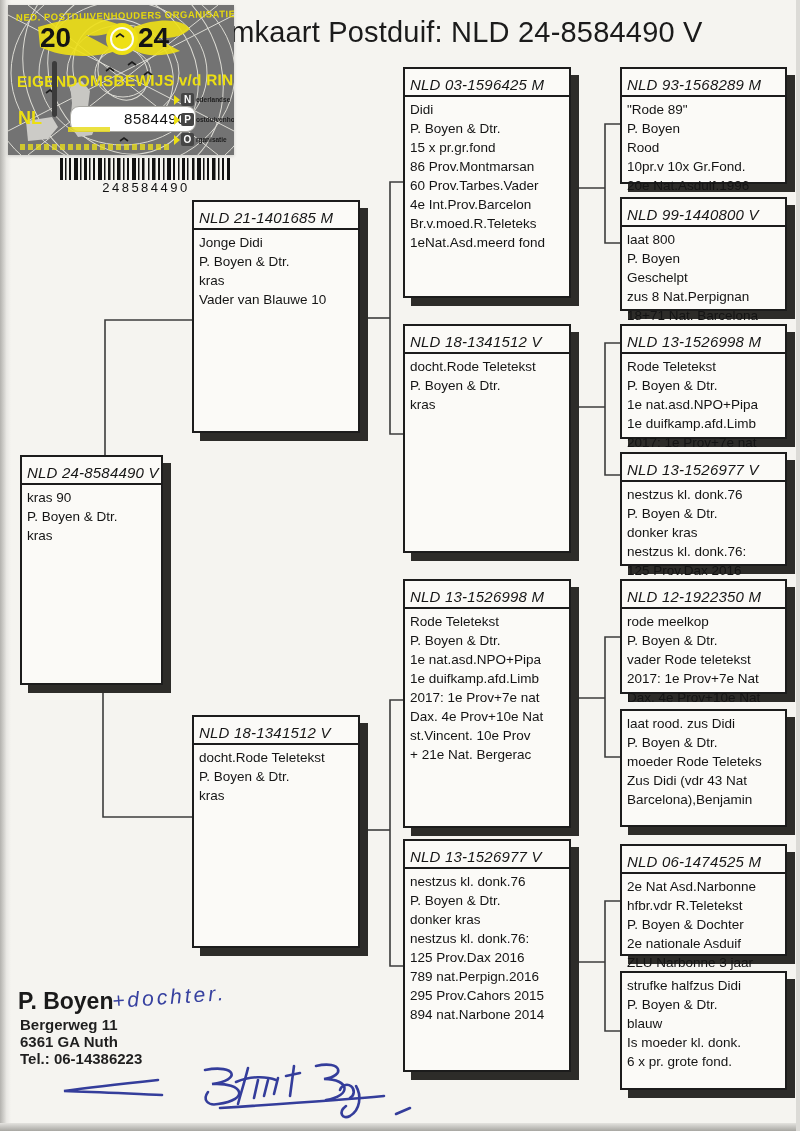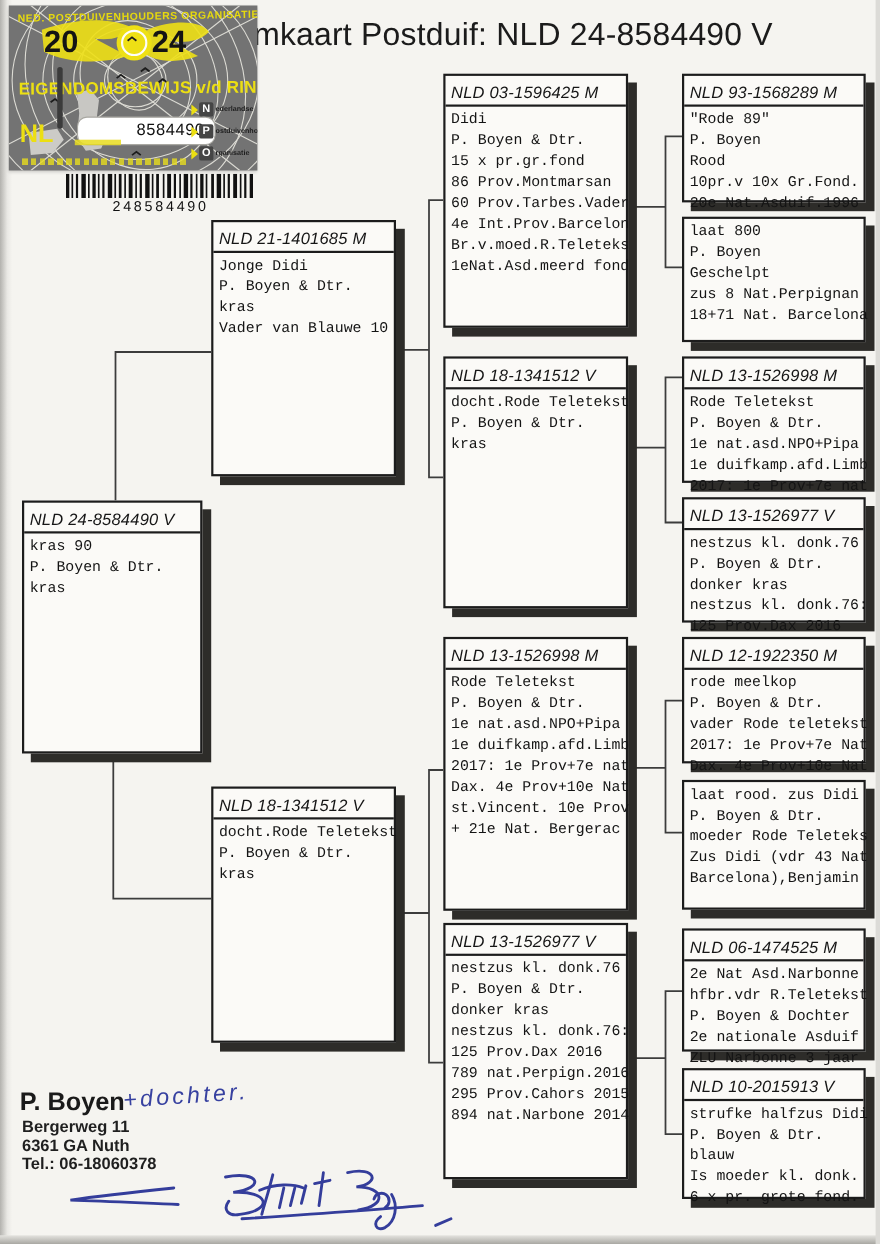--- a/index.html
+++ b/index.html
@@ -23,21 +23,21 @@
   .sticker{position:absolute;left:8px;top:5px;width:226px;height:150px;background:#737373;
     z-index:5;box-shadow:0 1px 3px rgba(0,0,0,.18);overflow:hidden;}
   .sticker svg.grid{position:absolute;left:0;top:0;}
   .st-org{position:absolute;left:8px;top:5px;width:212px;text-align:center;
     font-size:9.5px;font-weight:bold;color:#e6d90e;letter-spacing:.5px;transform:rotate(-1deg);white-space:nowrap;}
   .st-year{position:absolute;top:17px;font-size:28px;font-weight:bold;color:#141414;font-stretch:condensed;}
   .st-year.y20{left:32px;} .st-year.y24{left:130px;}
   .st-own{position:absolute;left:9px;top:67px;font-size:15.5px;font-weight:bold;color:#ecdf12;
     letter-spacing:.2px;white-space:nowrap;transform:rotate(-.5deg);}
   .st-bar{position:absolute;left:44px;top:56px;width:5px;height:56px;background:#3b3b3b;border-radius:3px;}
-  .st-nl{position:absolute;left:10px;top:103px;font-size:23px;font-weight:bold;color:#ecdf12;}
+  .st-nl{position:absolute;left:10px;top:103px;font-size:18px;font-weight:bold;color:#ecdf12;}
   .st-ringbox{position:absolute;left:38px;top:101px;width:124px;height:24px;background:#fff;
     border:1px solid #a9a8a2;border-radius:9px;margin-left:24px;}
   .st-ringnum{position:absolute;right:9px;top:3px;font-size:15px;color:#111;letter-spacing:.5px;}
   .npo{position:absolute;left:166px;}
   .npo-row{display:flex;align-items:center;margin-bottom:6px;}
   .npo-sq{width:13px;height:13px;background:#454545;border-radius:2px;color:#fff;
     font-size:10px;font-weight:bold;text-align:center;line-height:13px;flex:0 0 13px;}
   .npo-tri{width:0;height:0;border-top:5px solid transparent;border-bottom:5px solid transparent;
     border-left:6px solid #ecdf12;margin-right:1px;}
   .npo-lbl{font-size:6.5px;font-weight:bold;color:#1d1d1d;margin-left:2px;white-space:nowrap;}
@@ -48,24 +48,24 @@
   .barcode{position:absolute;left:60px;top:158px;width:172px;height:22px;z-index:4;}
   .barcode-num{position:absolute;left:60px;top:180px;width:172px;text-align:center;
     font-size:13px;letter-spacing:2.5px;color:#111;z-index:4;}
 
   
   .connectors{position:absolute;left:0;top:0;z-index:1;}
   .pbox{position:absolute;background:#fbfaf7;border:2px solid #1c1c1c;
     box-shadow:8px 8px 0 0 #2d2c29;z-index:2;box-sizing:border-box;}
   .pbox-ring{font-size:15px;font-weight:normal;font-style:italic;padding:7px 4px 2px 5px;
     border-bottom:2px solid #1c1c1c;white-space:nowrap;letter-spacing:.2px;}
-  .pbox-lines{padding:3px 3px 0 5px;font-family:Liberation Mono, monospace;}
+  .pbox-lines{padding:3px 3px 0 5px;}
   .pbox-line{font-size:13.5px;line-height:19px;color:#141414;white-space:nowrap;}
 
-  .pos-root{left:20px;top:455px;width:164px;height:230px;}
+  .pos-root{left:20px;top:455px;width:143px;height:230px;}
   .pos-p1{left:192px;top:200px;width:168px;height:233px;}
   .pos-p2{left:192px;top:715px;width:168px;height:233px;}
   .pos-g1{left:403px;top:67px;width:168px;height:231px;}
   .pos-g2{left:403px;top:324px;width:168px;height:229px;}
   .pos-g3{left:403px;top:579px;width:168px;height:249px;}
   .pos-g4{left:403px;top:839px;width:168px;height:233px;}
   .pos-gg1{left:620px;top:67px;width:167px;height:117px;}
   .pos-gg2{left:620px;top:197px;width:167px;height:114px;}
   .pos-gg3{left:620px;top:324px;width:167px;height:115px;}
   .pos-gg4{left:620px;top:452px;width:167px;height:114px;}
@@ -294,20 +294,21 @@
   <div class="pbox-ring">NLD 93-1568289 M</div>
   <div class="pbox-lines">
       <div class="pbox-line">"Rode 89"</div>
       <div class="pbox-line">P. Boyen</div>
       <div class="pbox-line">Rood</div>
       <div class="pbox-line">10pr.v 10x Gr.Fond.</div>
       <div class="pbox-line">20e Nat.Asduif.1996</div>
     </div>
 </div>
 <div class="pbox pos-gg2">
+  <div class="pbox-ring">NLD 99-1440800 V</div>
   <div class="pbox-lines">
       <div class="pbox-line">laat 800</div>
       <div class="pbox-line">P. Boyen</div>
       <div class="pbox-line">Geschelpt</div>
       <div class="pbox-line">zus 8 Nat.Perpignan</div>
       <div class="pbox-line">18+71 Nat. Barcelona</div>
     </div>
 </div>
 <div class="pbox pos-gg3">
   <div class="pbox-ring">NLD 13-1526998 M</div>
@@ -352,36 +353,35 @@
   <div class="pbox-ring">NLD 06-1474525 M</div>
   <div class="pbox-lines">
       <div class="pbox-line">2e Nat Asd.Narbonne</div>
       <div class="pbox-line">hfbr.vdr R.Teletekst</div>
       <div class="pbox-line">P. Boyen &amp; Dochter</div>
       <div class="pbox-line">2e nationale Asduif</div>
       <div class="pbox-line">ZLU Narbonne 3 jaar</div>
     </div>
 </div>
 <div class="pbox pos-gg8">
-  <div class="pbox-ring">NLD 10-2015913 V</div>
   <div class="pbox-lines">
       <div class="pbox-line">strufke halfzus Didi</div>
       <div class="pbox-line">P. Boyen &amp; Dtr.</div>
       <div class="pbox-line">blauw</div>
       <div class="pbox-line">Is moeder kl. donk.</div>
       <div class="pbox-line">6 x pr. grote fond.</div>
     </div>
 </div>
 
 <div class="owner-name">P. Boyen</div>
 <div class="owner-hand">+dochter.</div>
 <div class="owner-addr">
   <div>Bergerweg 11</div>
   <div>6361 GA  Nuth</div>
-  <div>Tel.: 06-18060378</div>
+  <div>Tel.: 06-14386223</div>
 </div>
 
 <svg class="signature" width="380" height="75" viewBox="0 0 380 75">
   <g fill="none" stroke="#343d9b" stroke-width="2.6" stroke-linecap="round">
     <path d="M118 28 C80 32 45 36 24 39 C60 40 95 42 122 43"></path>
     <path d="M165 18 C196 12 202 28 172 32 C204 30 210 48 178 52 C168 54 162 48 168 40"></path>
     <path d="M208 16 C204 32 200 44 198 52"></path>
     <path d="M196 30 C210 24 226 24 236 28"></path>
     <path d="M218 28 L214 46"></path>
       <path d="M228 28 L224 44"></path>

